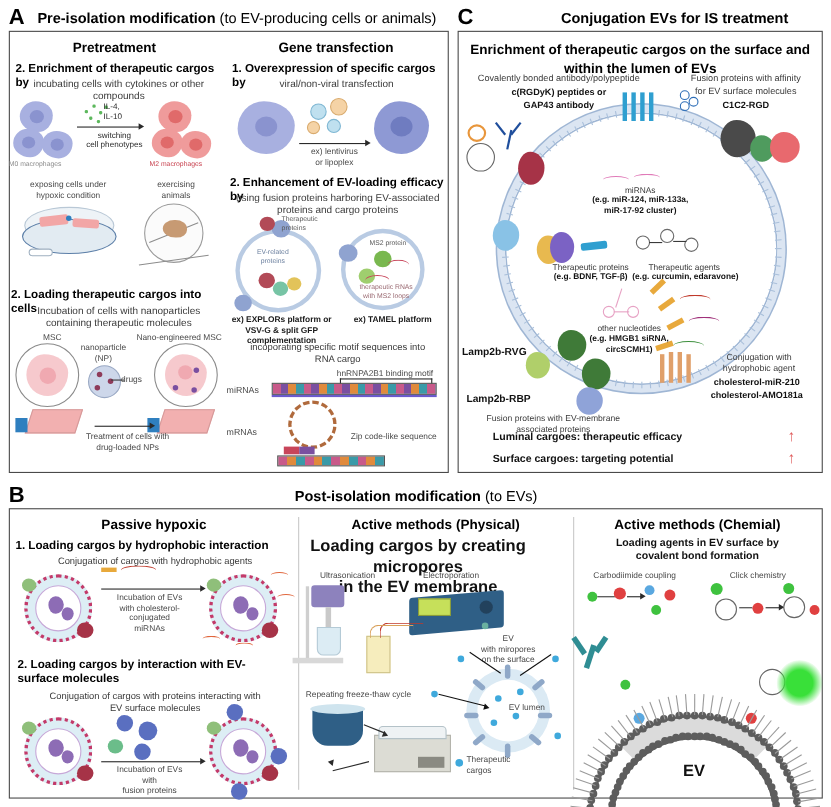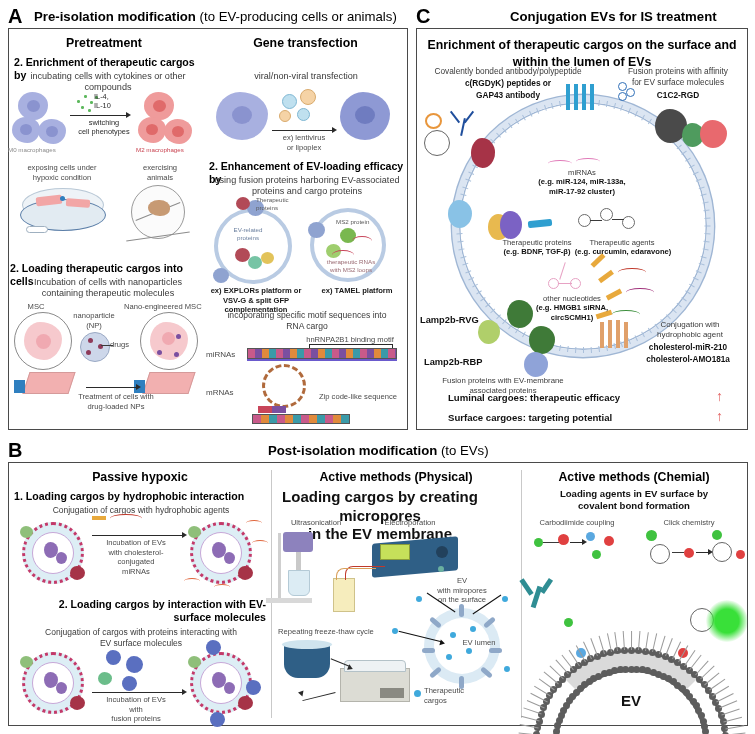--- a/index.html
+++ b/index.html
@@ -211,21 +211,21 @@
     <div class="circ" style="left:131px; top:185px; width:54px; height:54px; border:1.6px solid #9a9a9a; background:#fbfbfb;"></div>
     <div style="position:absolute; left:134px; top:211px; width:48px; height:1.4px; background:#8c8c8c; transform:rotate(-22deg);"></div>
     <div class="mac" style="left:148px; top:200px; width:22px; height:16px; background:#c79a73; border-radius:50% 50% 45% 55%;"></div>
     <div style="position:absolute; left:126px; top:236px; width:64px; height:1.4px; background:#8c8c8c; transform:rotate(-8deg);"></div>
   </div>
 
   <div class="num-head" style="left:10px; top:262px; width:196px; text-align:left;">2. Loading therapeutic cargos into cells</div>
   <div class="sub" style="left:12px; top:277px; width:192px; white-space:pre-line;">Incubation of cells with nanoparticles
 containing therapeutic molecules</div>
 
-  <div class="cap" style="left:16px; top:302px; width:40px; text-align:center;">MSC</div>
+  <div class="cap" style="left:16px; top:302px; width:40px; text-align:right;">MSC</div>
   <div class="cap" style="left:124px; top:302px; width:80px; text-align:left;">Nano-engineered MSC</div>
 
   <div class="art">
     <div class="circ" style="left:14px; top:312px; width:58px; height:58px; border:1.1px solid #8a8a8a;"></div>
     <div class="mac" style="left:24px; top:322px; width:38px; height:38px; background:#f6c9cd; border-radius:42% 58% 48% 52% / 50% 44% 56% 50%;"></div>
     <div class="circ" style="left:36px; top:334px; width:15px; height:15px; background:#f0a9b1;"></div>
   </div>
   <div class="art">
     <div class="circ" style="left:140px; top:312px; width:58px; height:58px; border:1.1px solid #8a8a8a;"></div>
     <div class="mac" style="left:150px; top:322px; width:38px; height:38px; background:#f6c9cd; border-radius:42% 58% 48% 52% / 50% 44% 56% 50%;"></div>
@@ -252,20 +252,21 @@
   </div>
   <div class="art">
     <div style="position:absolute; left:146px; top:372px; width:46px; height:22px; background:#f2b0b0; transform:skewX(-18deg); border:1px solid #d59a9a;"></div>
     <div style="position:absolute; left:134px; top:380px; width:11px; height:13px; background:#2f7fbf;"></div>
   </div>
   <div class="arrow-line" style="left:86px; top:387px; width:52px;"></div>
   <div class="arrow-head" style="left:136px; top:384px;"></div>
   <div class="cap" style="left:62px; top:392px; width:108px; white-space:pre-line;">Treatment of cells with
 drug-loaded NPs</div>
 
+  <div class="num-head" style="left:211px; top:56px; width:192px;">1. Overexpression of specific cargos by</div>
   <div class="sub" style="left:211px; top:71px; width:190px;">viral/non-viral transfection</div>
 
   <div class="art">
     <div class="mac blue" style="left:216px; top:92px; width:52px; height:48px; border-radius:46% 54% 50% 50% / 52% 46% 54% 48%;">
       <div class="nuc" style="left:16px; top:14px; width:20px; height:18px;"></div>
     </div>
   </div>
   <div class="art">
     <div class="circ" style="left:282px; top:94px; width:15px; height:15px; background:#bfe0ef; border:1px solid #7fb7d3;"></div>
     <div class="circ" style="left:300px; top:89px; width:16px; height:16px; background:#f5d3a6; border:1px solid #d9ab6e;"></div>
@@ -594,21 +595,21 @@
     <div class="blob" style="left:212px; top:542px; width:14px; height:16px; background:#8d6cb5;"></div>
     <div class="blob" style="left:224px; top:552px; width:11px; height:12px; background:#8d6cb5;"></div>
     <div class="blob" style="left:188px; top:526px; width:13px; height:12px; background:#8fbf7a;"></div>
     <div class="blob" style="left:238px; top:566px; width:15px; height:14px; background:#a63347;"></div>
     <div class="rna" style="left:246px; top:520px; width:16px; height:6px; border-top:1.3px solid #e0663c; border-radius:50% 50% 0 0;"></div>
     <div class="rna" style="left:252px; top:540px; width:16px; height:6px; border-top:1.3px solid #e0663c; border-radius:50% 50% 0 0;"></div>
     <div class="rna" style="left:184px; top:578px; width:16px; height:6px; border-top:1.3px solid #e0663c; border-radius:50% 50% 0 0;"></div>
     <div class="rna" style="left:214px; top:584px; width:16px; height:6px; border-top:1.3px solid #e0663c; border-radius:50% 50% 0 0;"></div>
   </div>
 
-  <div class="num-head" style="left:16px; top:598px; width:250px; text-align:right; white-space:pre-line;">2. Loading cargos by interaction with EV-
+  <div class="num-head" style="left:16px; top:598px; width:250px; text-align:left; white-space:pre-line;">2. Loading cargos by interaction with EV-
 surface molecules</div>
   <div class="sub" style="left:14px; top:627px; width:254px; font-size:8.5px; white-space:pre-line;">Conjugation of cargos with proteins interacting with
 EV surface molecules</div>
 
   <div class="art">
     <div class="circ" style="left:22px; top:652px; width:62px; height:62px; border:3px dotted #c33a6a; background:#ddeef5;"></div>
     <div class="circ" style="left:32px; top:662px; width:42px; height:42px; border:1px solid #c7a8d8; background:#fff;"></div>
     <div class="blob" style="left:44px; top:672px; width:14px; height:16px; background:#8d6cb5;"></div>
     <div class="blob" style="left:56px; top:682px; width:11px; height:12px; background:#8d6cb5;"></div>
     <div class="blob" style="left:20px; top:656px; width:13px; height:12px; background:#8fbf7a;"></div>

